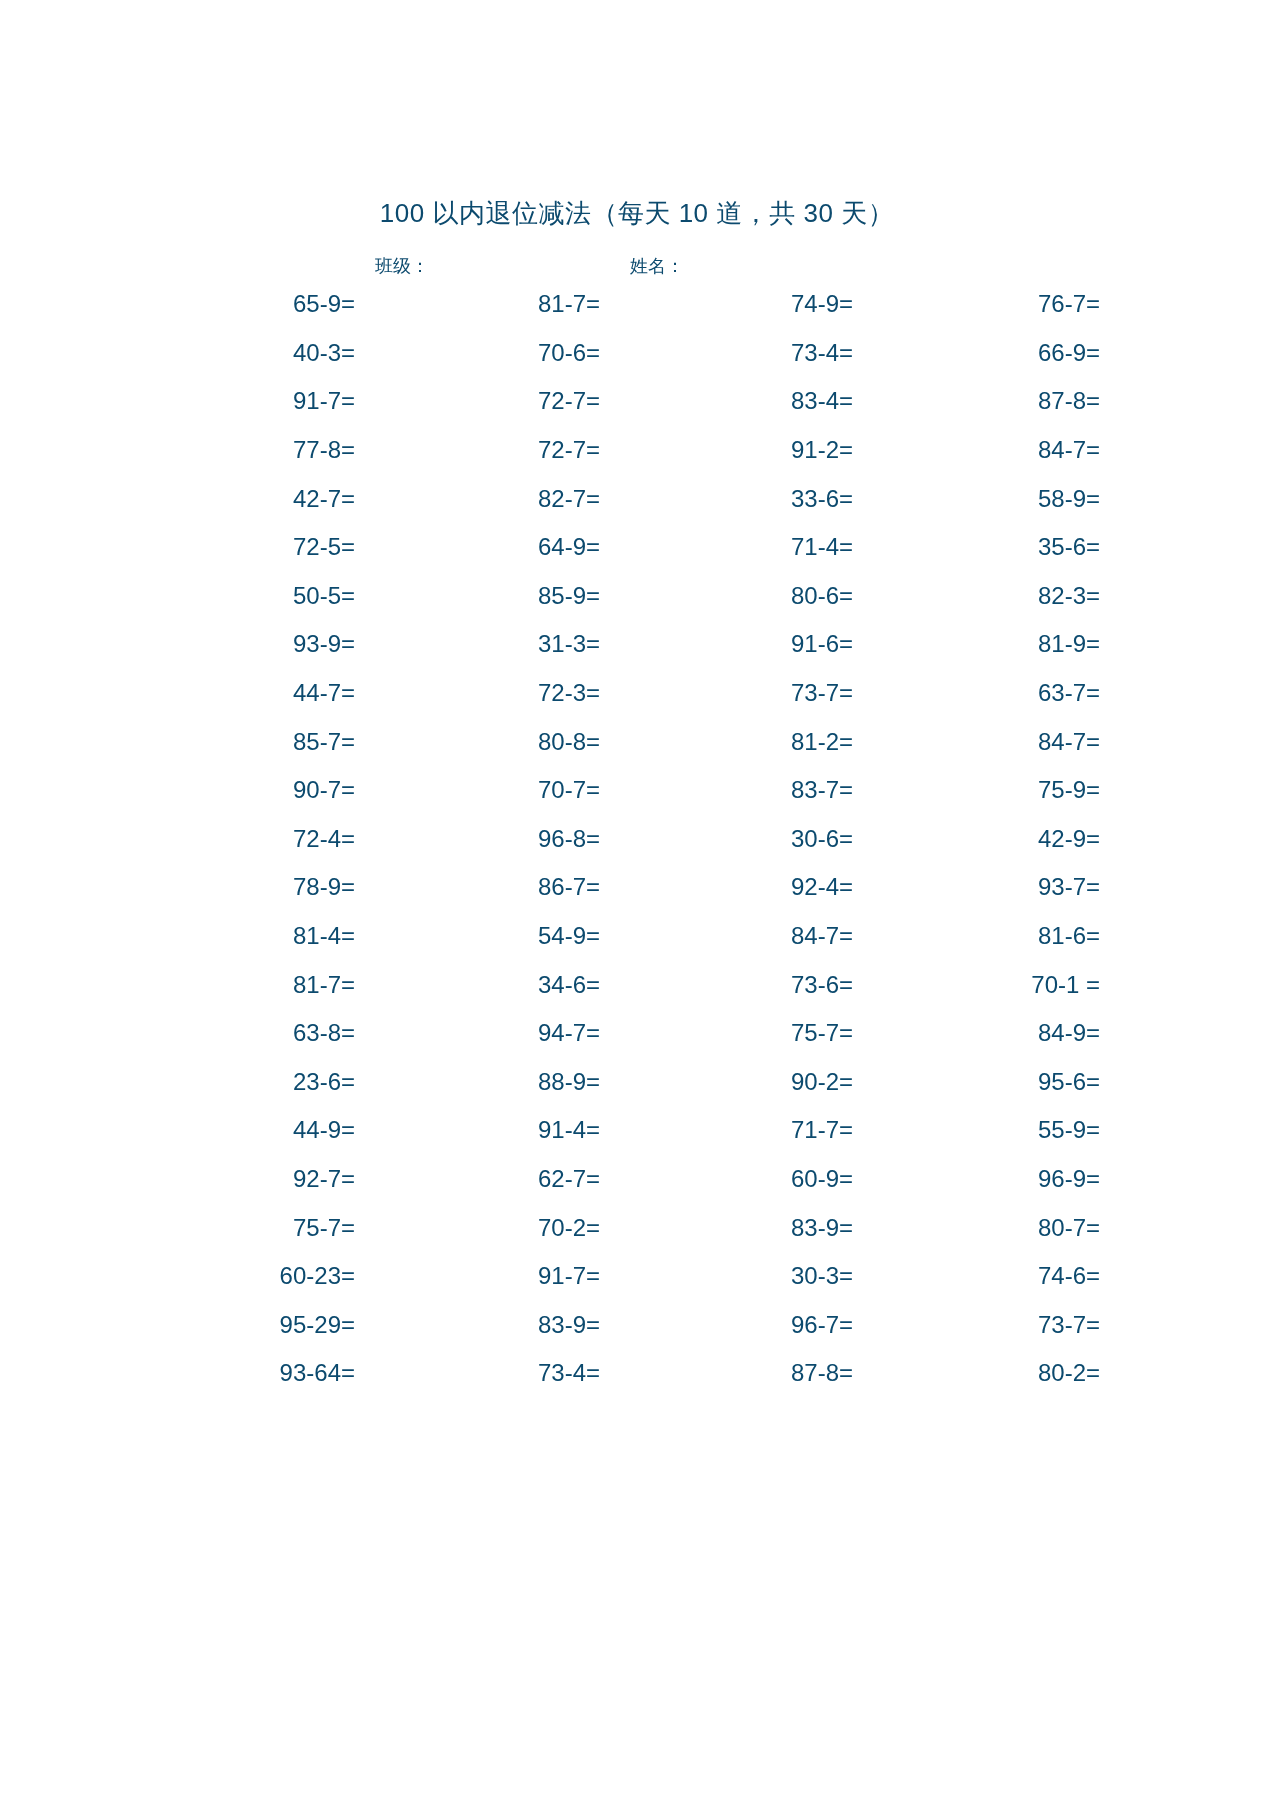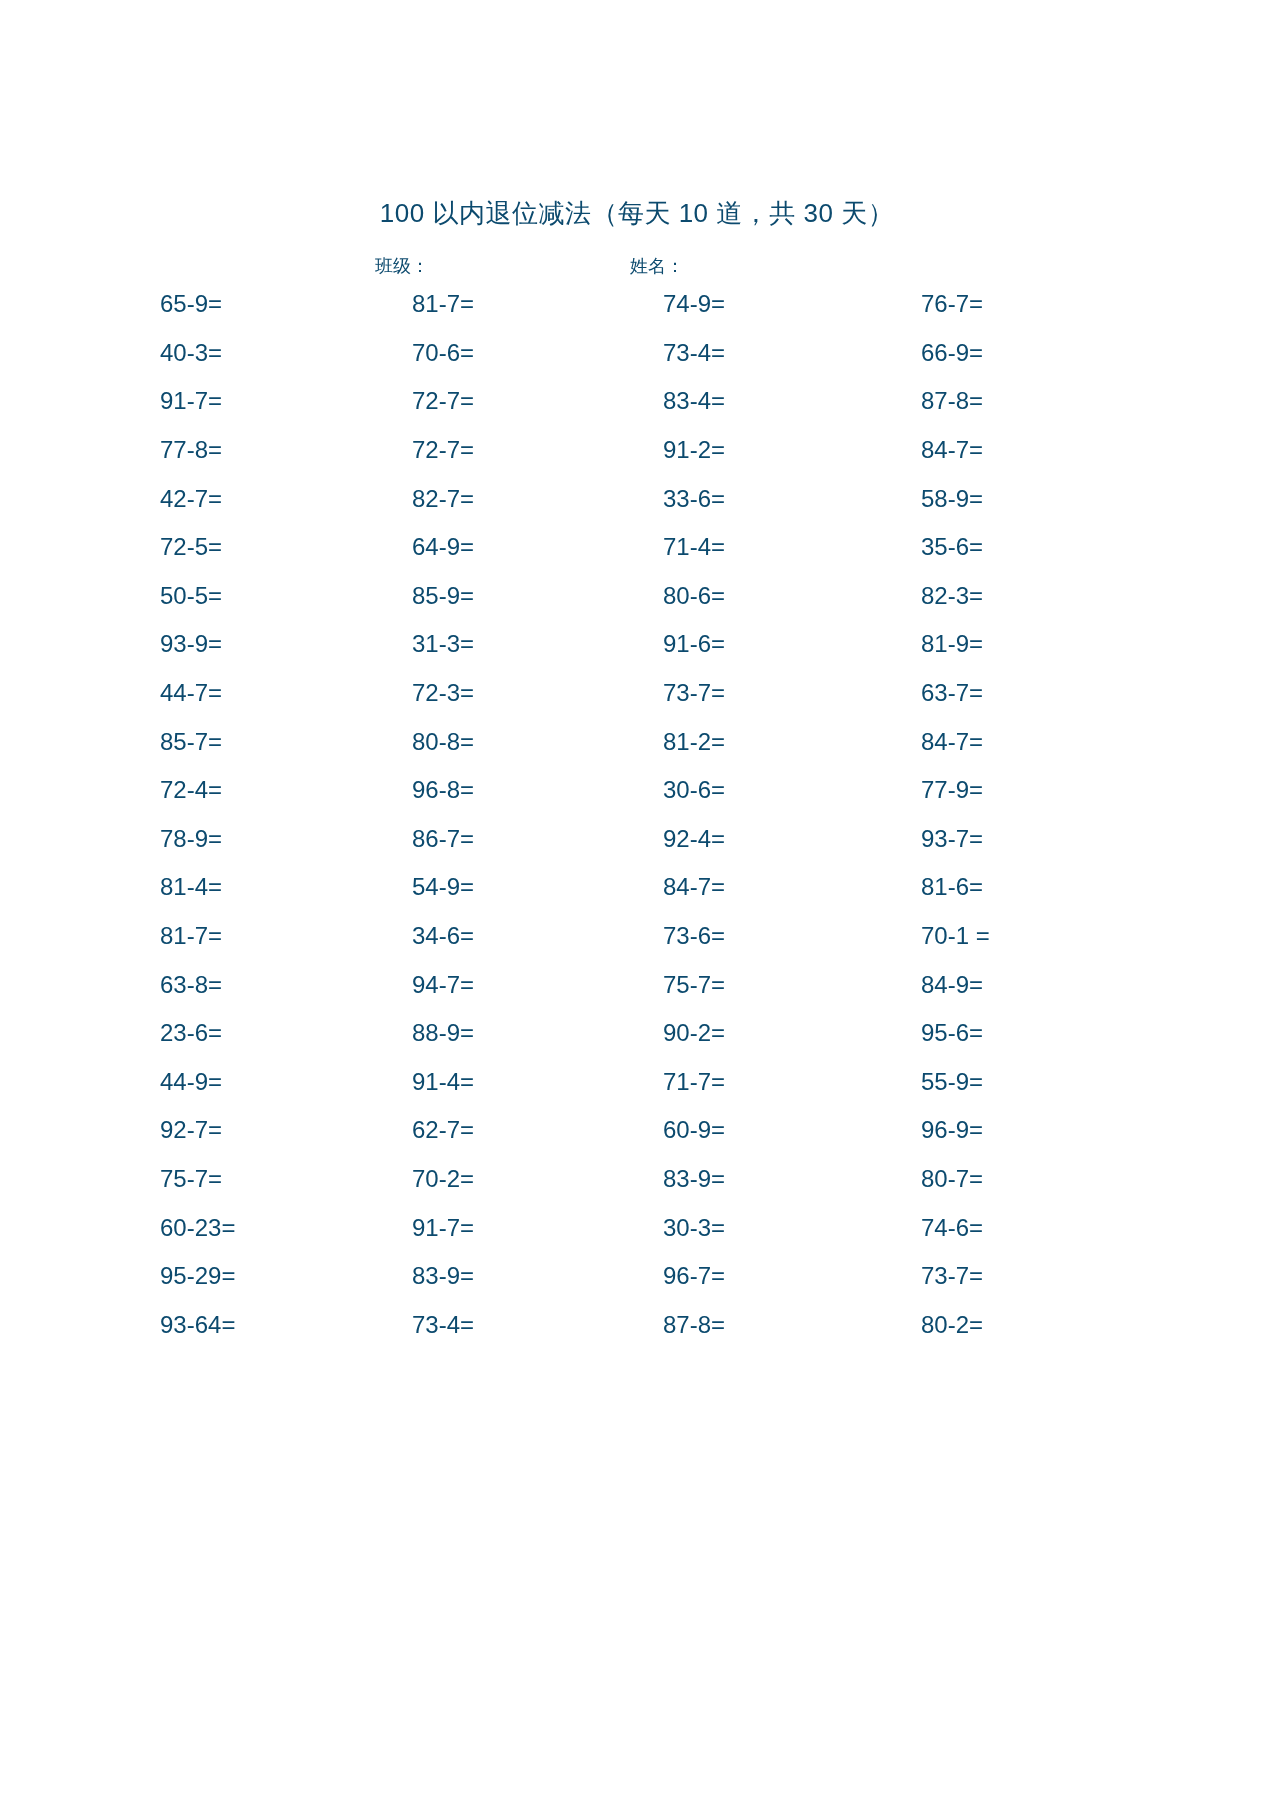--- a/index.html
+++ b/index.html
@@ -43,20 +43,21 @@
     white-space: nowrap;
   }
   .meta-class { left: 375px; }
   .meta-name  { left: 630px; }
 
   .problem-grid {
     position: absolute;
     top: 236px;
     left: 100px;
     width: 1000px;
+    text-align: right;
   }
   .problem-row {
     display: flex;
     height: 48.6px;
     align-items: center;
   }
   .cell {
     font-size: 24px;
     line-height: 30px;
     white-space: nowrap;
@@ -134,24 +135,30 @@
         <div class="cell cell-2">73-7=</div>
         <div class="cell cell-3">63-7=</div>
       </div>
       <div class="problem-row">
         <div class="cell cell-0">85-7=</div>
         <div class="cell cell-1">80-8=</div>
         <div class="cell cell-2">81-2=</div>
         <div class="cell cell-3">84-7=</div>
       </div>
       <div class="problem-row">
+        <div class="cell cell-0">90-7=</div>
+        <div class="cell cell-1">70-7=</div>
+        <div class="cell cell-2">83-7=</div>
+        <div class="cell cell-3">75-9=</div>
+      </div>
+      <div class="problem-row">
         <div class="cell cell-0">72-4=</div>
         <div class="cell cell-1">96-8=</div>
         <div class="cell cell-2">30-6=</div>
-        <div class="cell cell-3">77-9=</div>
+        <div class="cell cell-3">42-9=</div>
       </div>
       <div class="problem-row">
         <div class="cell cell-0">78-9=</div>
         <div class="cell cell-1">86-7=</div>
         <div class="cell cell-2">92-4=</div>
         <div class="cell cell-3">93-7=</div>
       </div>
       <div class="problem-row">
         <div class="cell cell-0">81-4=</div>
         <div class="cell cell-1">54-9=</div>

